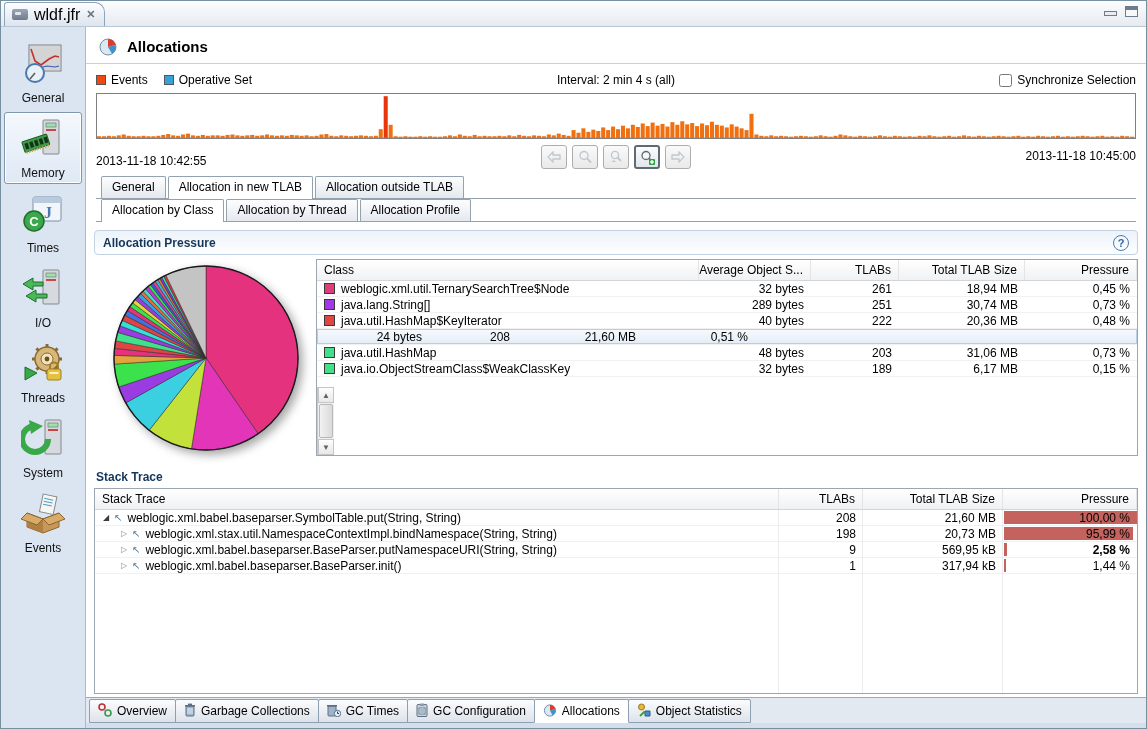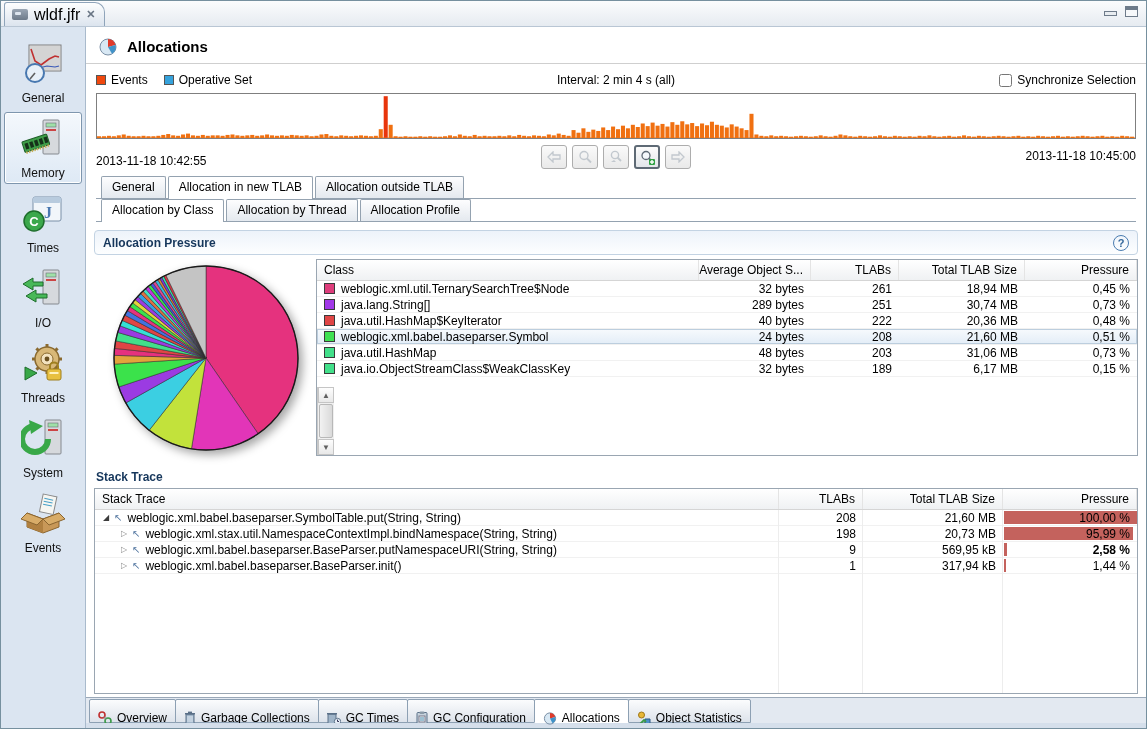--- a/index.html
+++ b/index.html
@@ -74,21 +74,21 @@
 .st-body { position:relative; }
 .pressure-cell { position:relative; }
 .pbar { position:absolute; left:1px; top:1px; bottom:1px; background:#C4625D; }
 .ptext { position:relative; z-index:1; margin-left:auto; }
 .tree-toggle { width:10px; flex:0 0 auto; color:#3C3C3C; font-size:8px; margin-right:3px; text-align:center; }
 .tree-toggle.closed { color:#8A8A8A; }
 .frame-ic { color:#4A6F9B; font-size:10px; margin-right:5px; }
 .empty-grid { position:absolute; top:0; bottom:0; width:1px; background:#EDEDED; }
 
 .bottombar { margin-top:auto; height:26px; background:#E3E9F1; border-top:1px solid #9AA8B8; display:flex; align-items:flex-end; padding-left:3px; flex:0 0 auto; }
-.btab { height:23px; display:flex; align-items:flex-start; gap:5px; padding:11px 8px; border:1px solid #8DA0B3; background:linear-gradient(#FBFCFD,#DDE3EB); margin-right:-1px; border-radius:2px 2px 0 0; white-space:nowrap; cursor:pointer; }
+.btab { height:23px; display:flex; align-items:center; gap:5px; padding:11px 8px; border:1px solid #8DA0B3; background:linear-gradient(#FBFCFD,#DDE3EB); margin-right:-1px; border-radius:2px 2px 0 0; white-space:nowrap; cursor:pointer; }
 .btab.active { background:#fff; border-bottom:1px solid #fff; z-index:2; position:relative; }
 .bottomstrip { height:5px; background:#D5DFEB; flex:0 0 auto; }
 </style>
 </head>
 <body>
 
 <div class="window">
 
   <div class="titlebar">
     <div class="editor-tab">
@@ -589,21 +589,20 @@
                     <span class="td num" style="width:112px;flex:0 0 auto;">0,73 %</span>
                   </div>
                   <div class="trow">
                     <span class="td" style="flex:1;min-width:0;"><span class="swatch" style="background:#E04545"></span>java.util.HashMap$KeyIterator</span>
                     <span class="td num" style="width:112px;flex:0 0 auto;">40 bytes</span>
                     <span class="td num" style="width:88px;flex:0 0 auto;">222</span>
                     <span class="td num" style="width:126px;flex:0 0 auto;">20,36 MB</span>
                     <span class="td num" style="width:112px;flex:0 0 auto;">0,48 %</span>
                   </div>
                   <div class="trow sel">
-                    <span class="td" style="flex:1;min-width:0;"><span class="swatch" style="background:#3FE052"></span>weblogic.xml.babel.baseparser.Symbol</span>
                     <span class="td num" style="width:112px;flex:0 0 auto;">24 bytes</span>
                     <span class="td num" style="width:88px;flex:0 0 auto;">208</span>
                     <span class="td num" style="width:126px;flex:0 0 auto;">21,60 MB</span>
                     <span class="td num" style="width:112px;flex:0 0 auto;">0,51 %</span>
                   </div>
                   <div class="trow">
                     <span class="td" style="flex:1;min-width:0;"><span class="swatch" style="background:#42E08A"></span>java.util.HashMap</span>
                     <span class="td num" style="width:112px;flex:0 0 auto;">48 bytes</span>
                     <span class="td num" style="width:88px;flex:0 0 auto;">203</span>
                     <span class="td num" style="width:126px;flex:0 0 auto;">31,06 MB</span>

